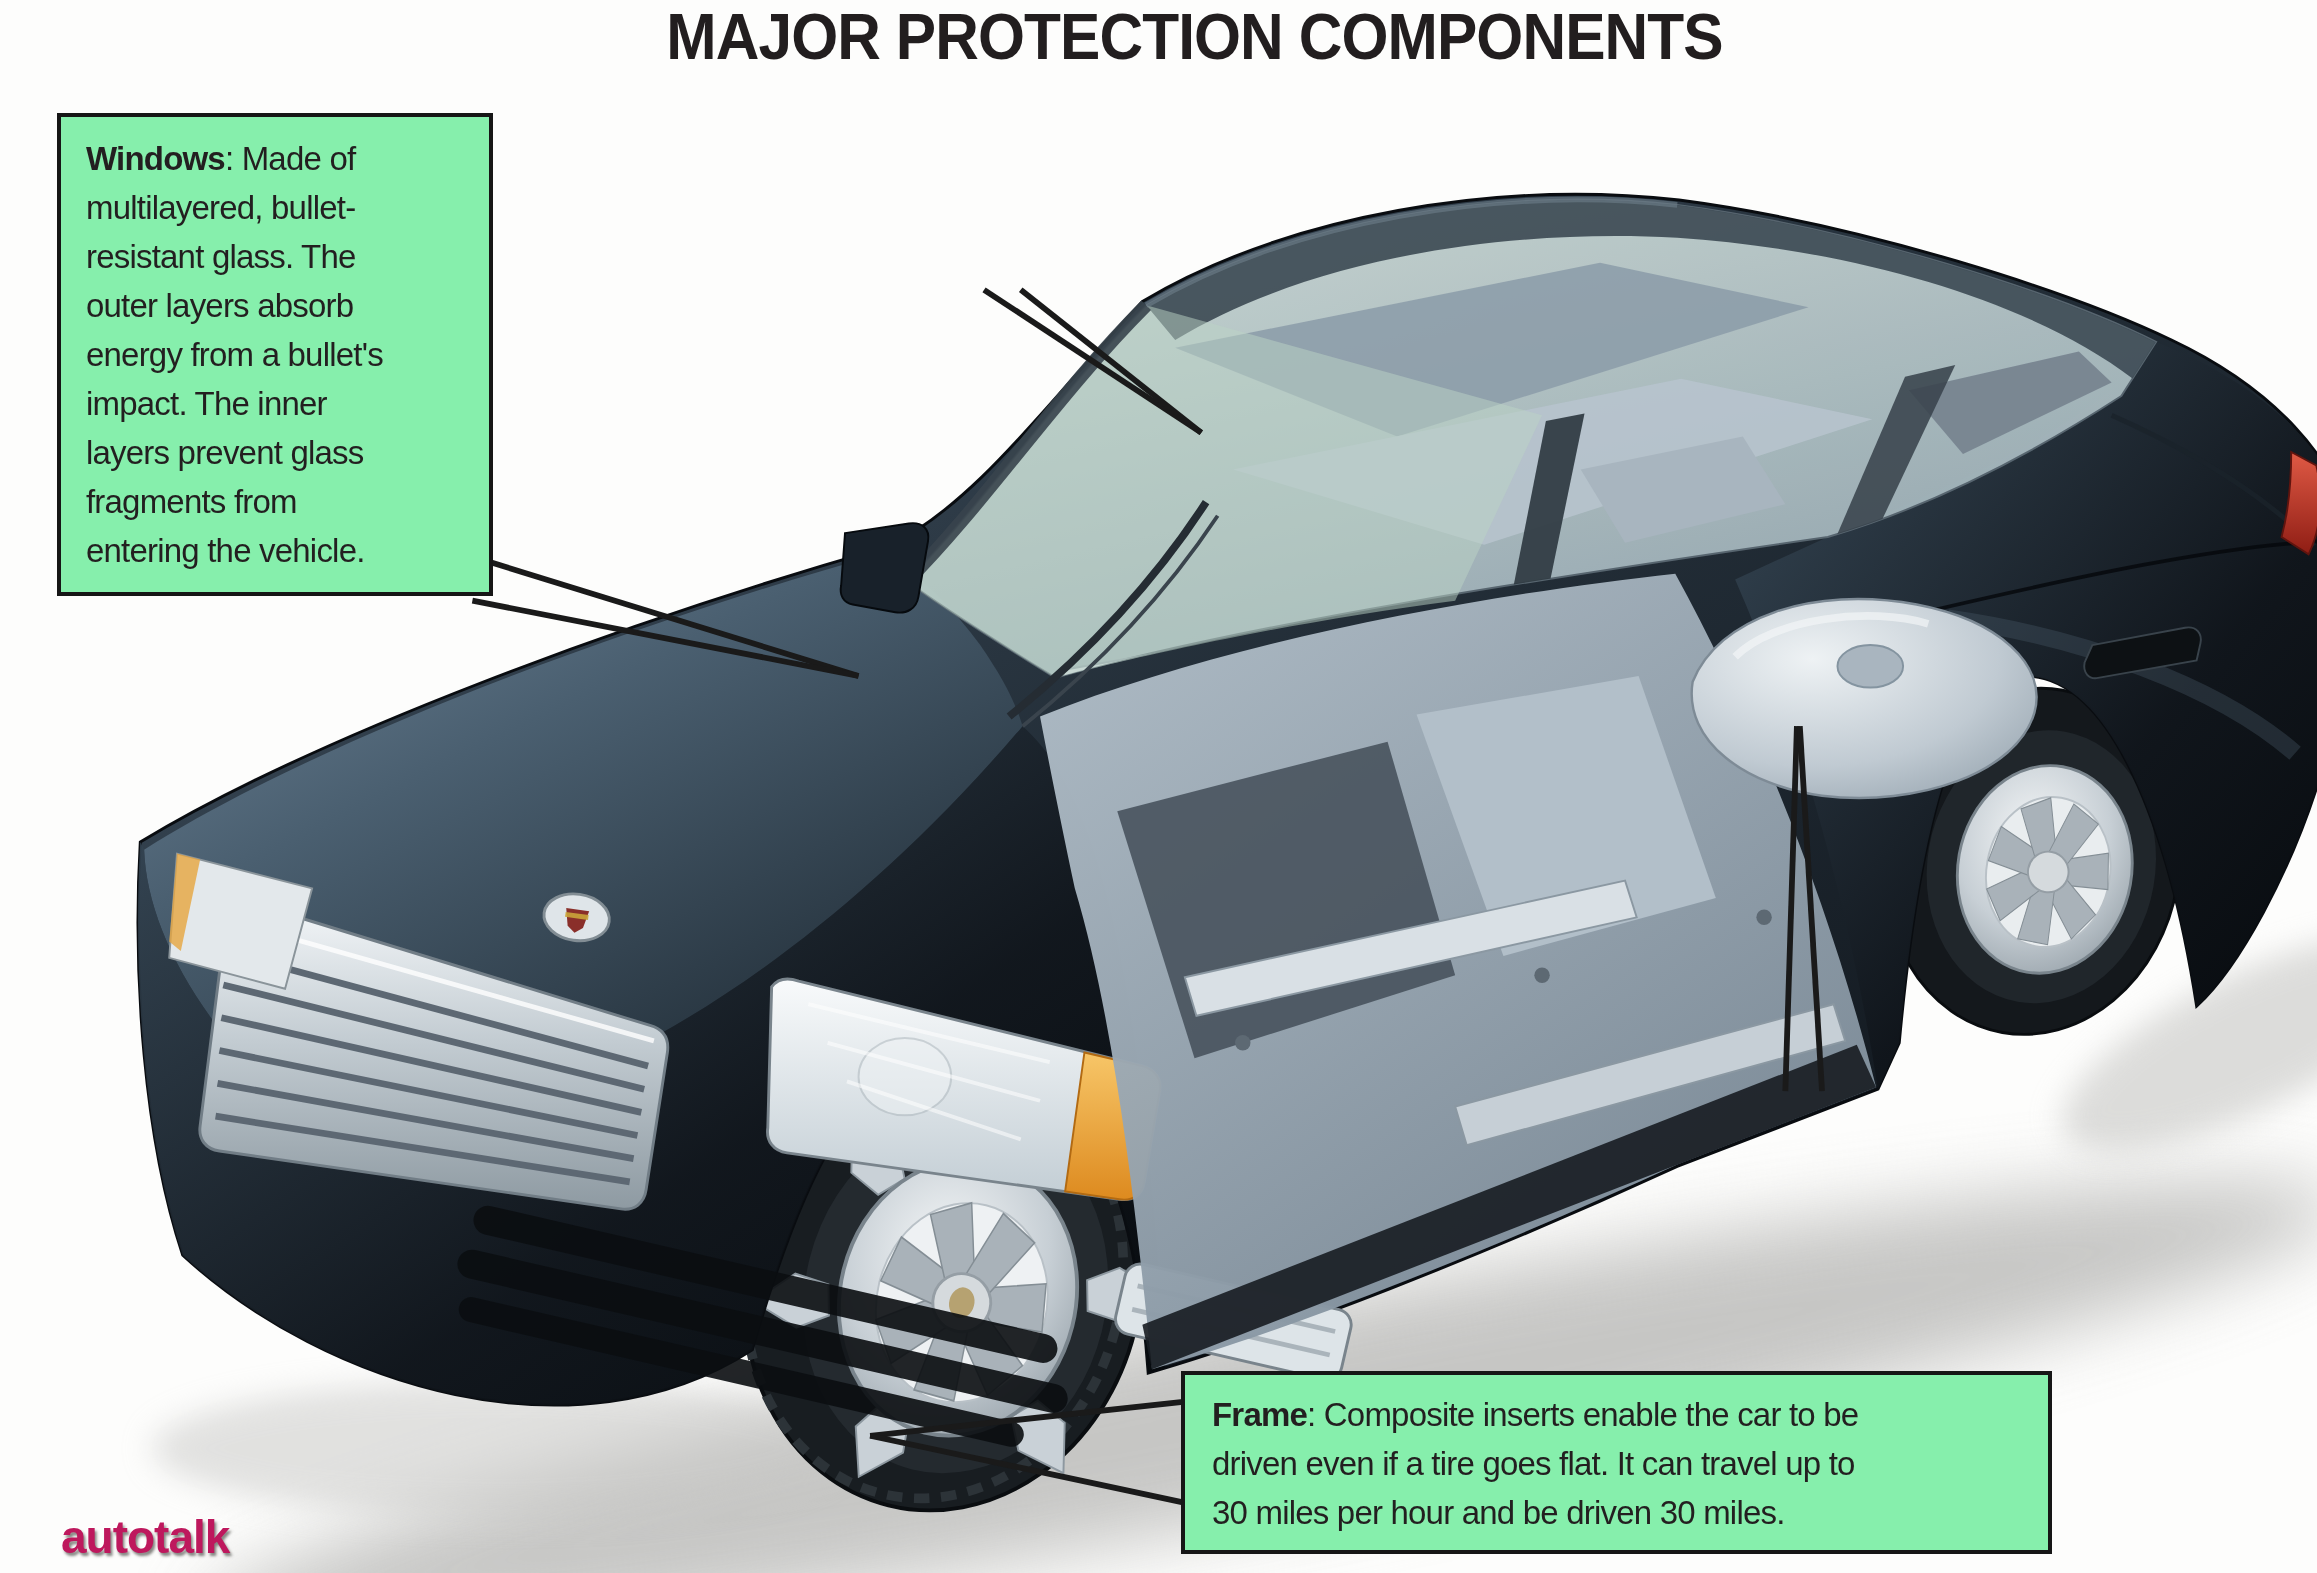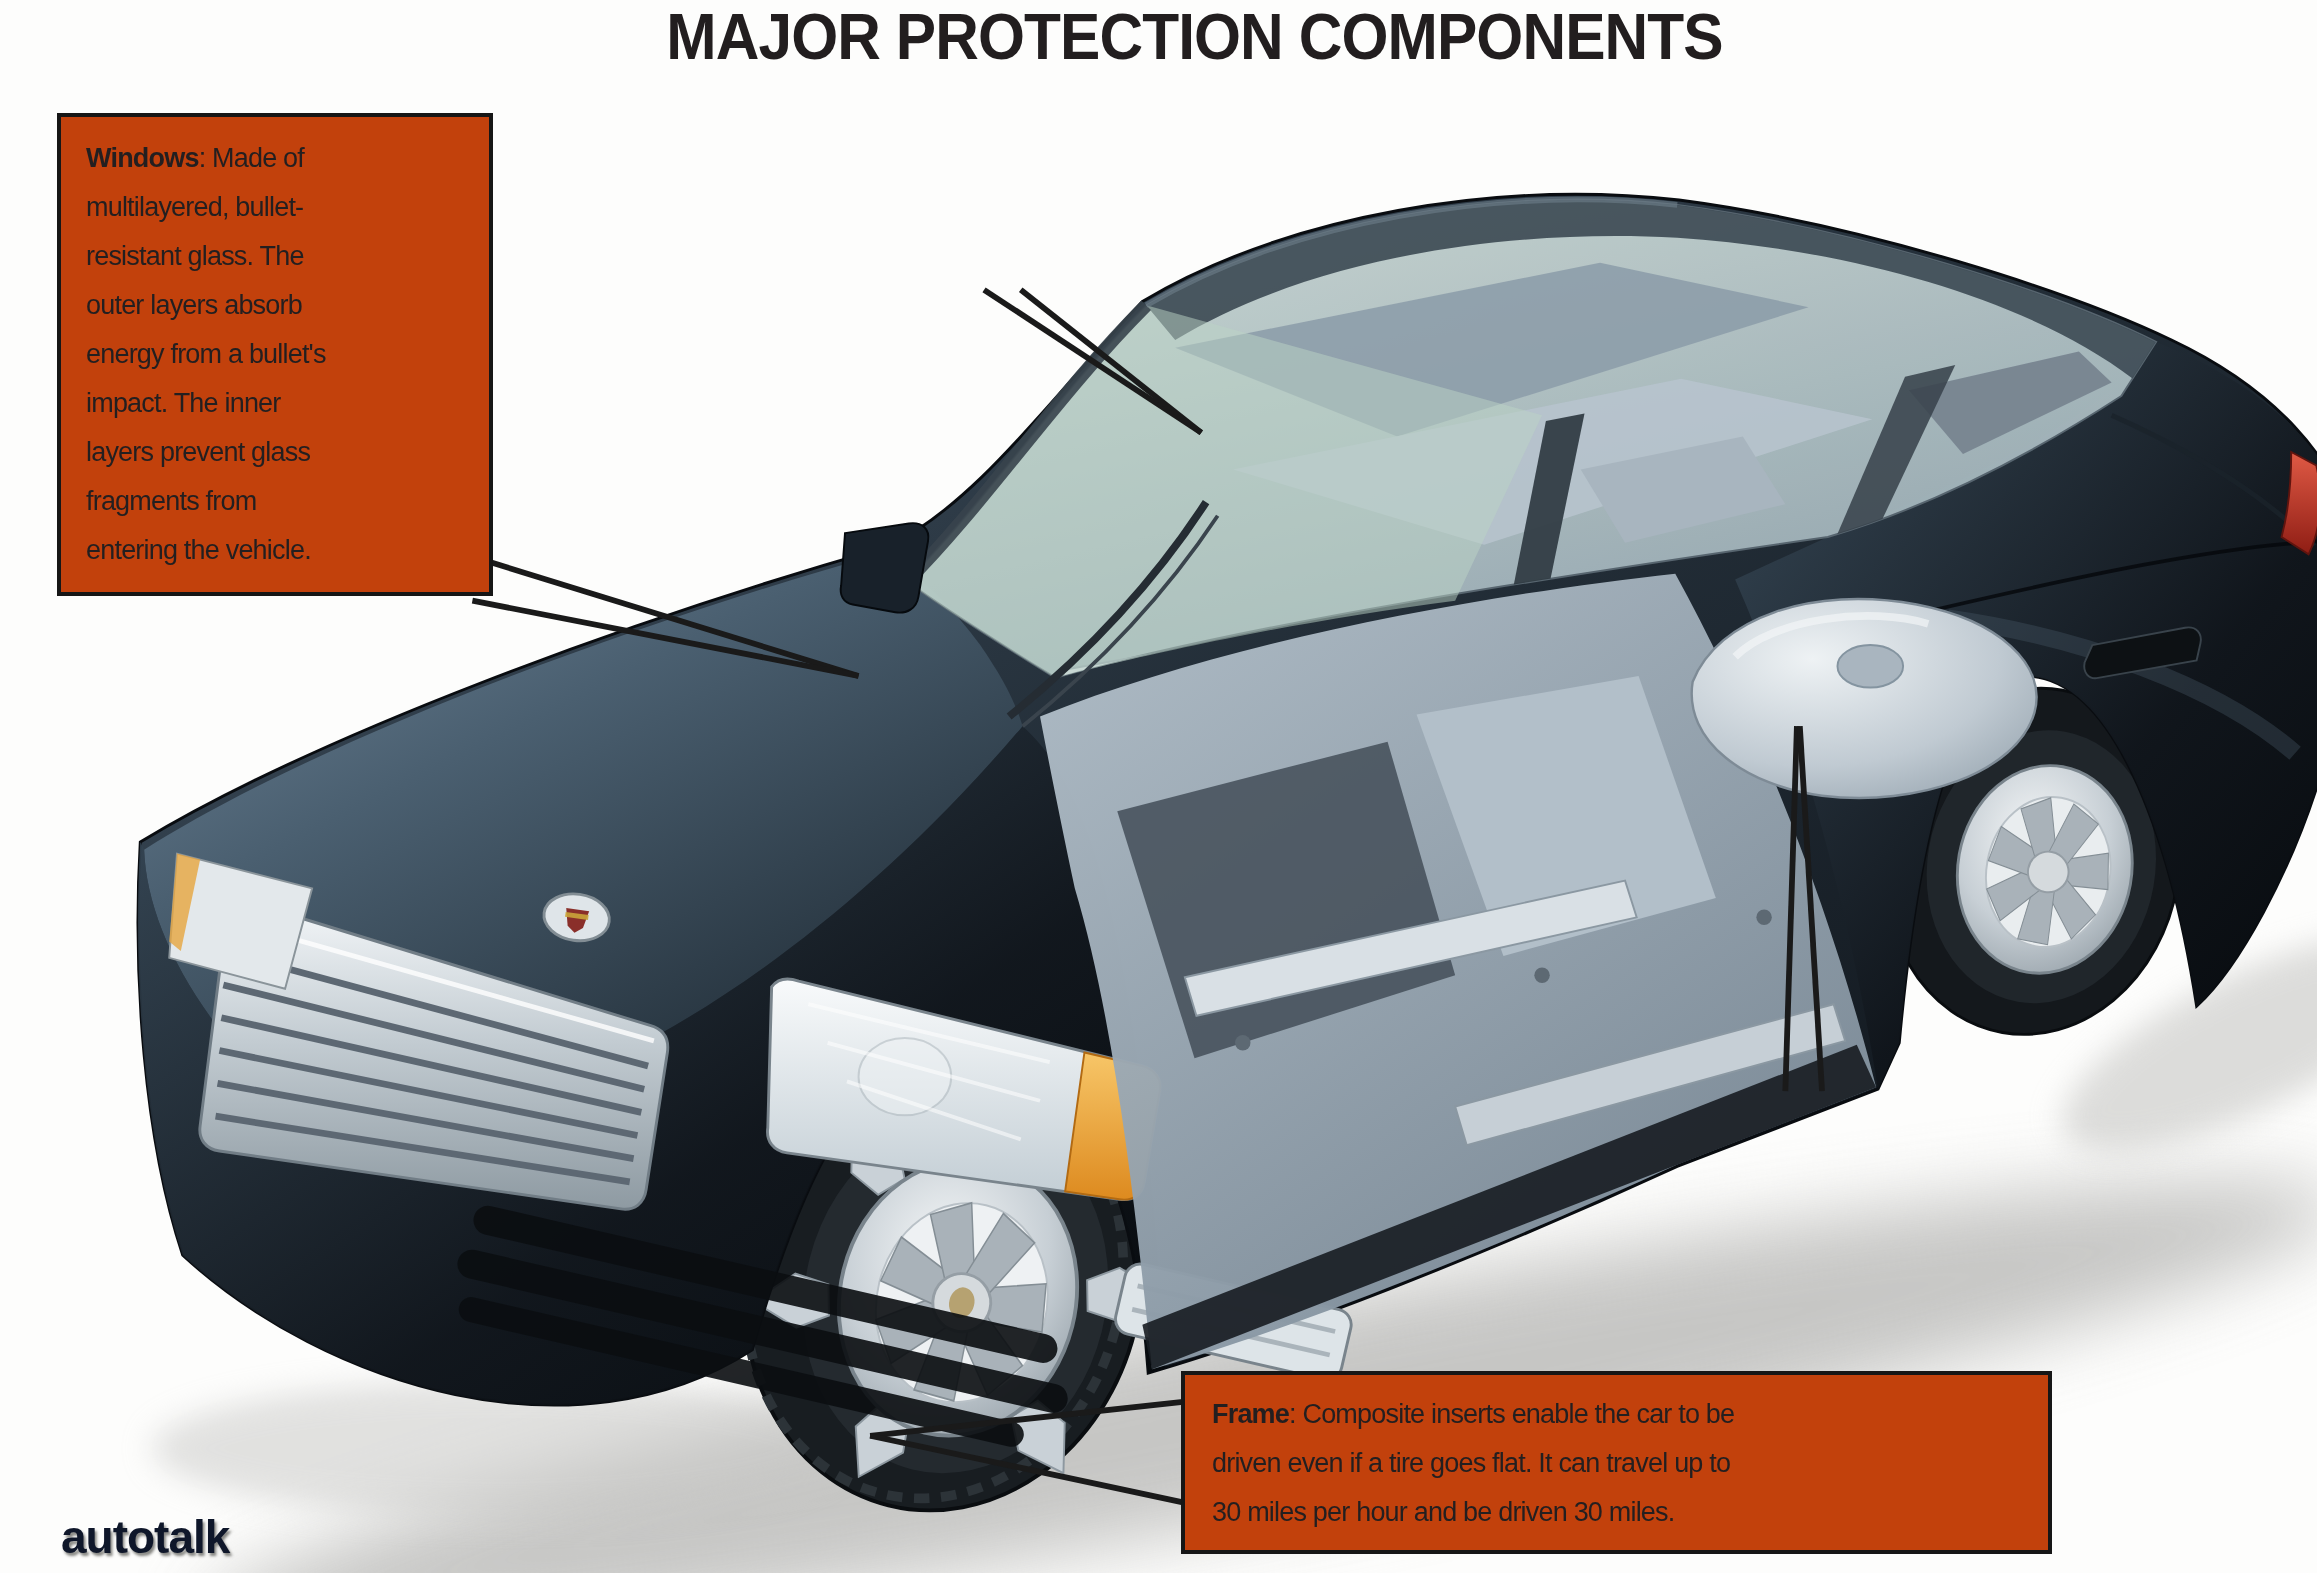--- a/index.html
+++ b/index.html
@@ -2,30 +2,30 @@
 <html><head>
 <meta charset="utf-8">
 <style>
   html,body{margin:0;padding:0;background:#fdfdfc;}
   .stage{position:relative;width:2317px;height:1574px;overflow:hidden;background:#fdfdfc;
          font-family:"Liberation Sans",sans-serif;color:#231f20;margin-left:36px;}
   .art{position:absolute;left:0;top:0;width:2317px;height:1574px;}
   .page-title{position:absolute;left:0;top:0;width:2317px;margin:0;text-align:center;
       font-size:65px;line-height:73px;font-weight:bold;letter-spacing:-1px;color:#221e1f;
       transform:scaleX(.93);transform-origin:50% 0;}
-  .callout{position:absolute;background:#c2410c;border:4.8px solid #161616;box-sizing:border-box;
-      font-size:27px;line-height:49px;letter-spacing:-0.8px;color:#231f20;white-space:pre;
+  .callout{position:absolute;background:#86efac;border:4.8px solid #161616;box-sizing:border-box;
+      font-size:33px;line-height:49px;letter-spacing:-0.8px;color:#231f20;white-space:pre;
       overflow:hidden;}
   .callout .lbl{font-weight:bold;}
   .co-windows{left:21px;top:113px;width:436px;height:483px;padding:17.4px 19.3px 0 25px;}
   .co-frame{left:526px;top:113px;width:763px;height:178px;padding:12.6px 19.3px 0 25px;}
   .co-fuel{left:1634px;top:1089px;width:628px;height:172px;padding:12.6px 17.4px 0 23px;}
   .co-tires{left:1145px;top:1371px;width:871px;height:183px;padding:14.5px 9.7px 0 27px;}
   .watermark{position:absolute;left:25px;top:1510px;font-size:46px;font-weight:bold;
-      letter-spacing:-1px;color:#0f172a;
+      letter-spacing:-1px;color:#be185d;
       text-shadow:1.9px 2.9px 2.9px rgba(110,110,106,.85), -1px -1px 0 #ffffff;}
 </style>
 </head>
 <body>
 
 <div class="stage">
 
   <svg class="art" viewBox="0 0 2400 1630">
     <defs>
       <linearGradient id="gBody" x1="0" y1="0" x2="1" y2="1">

